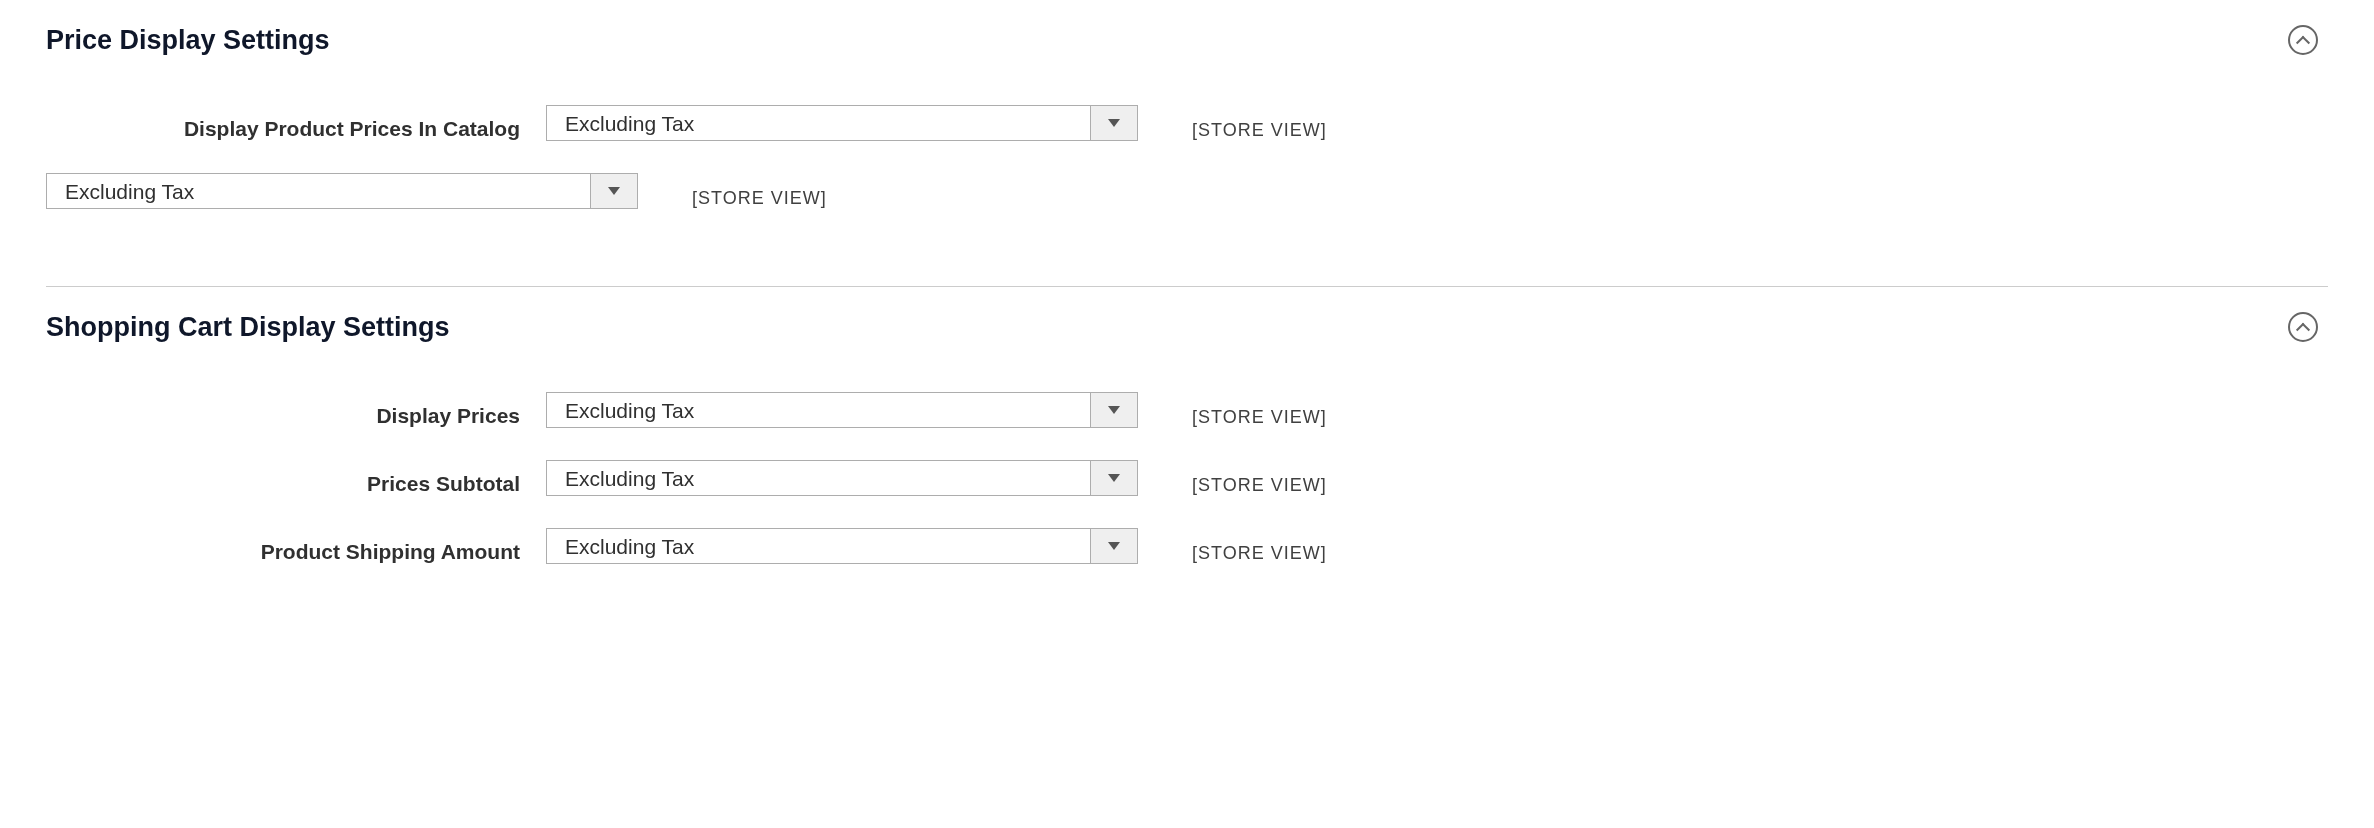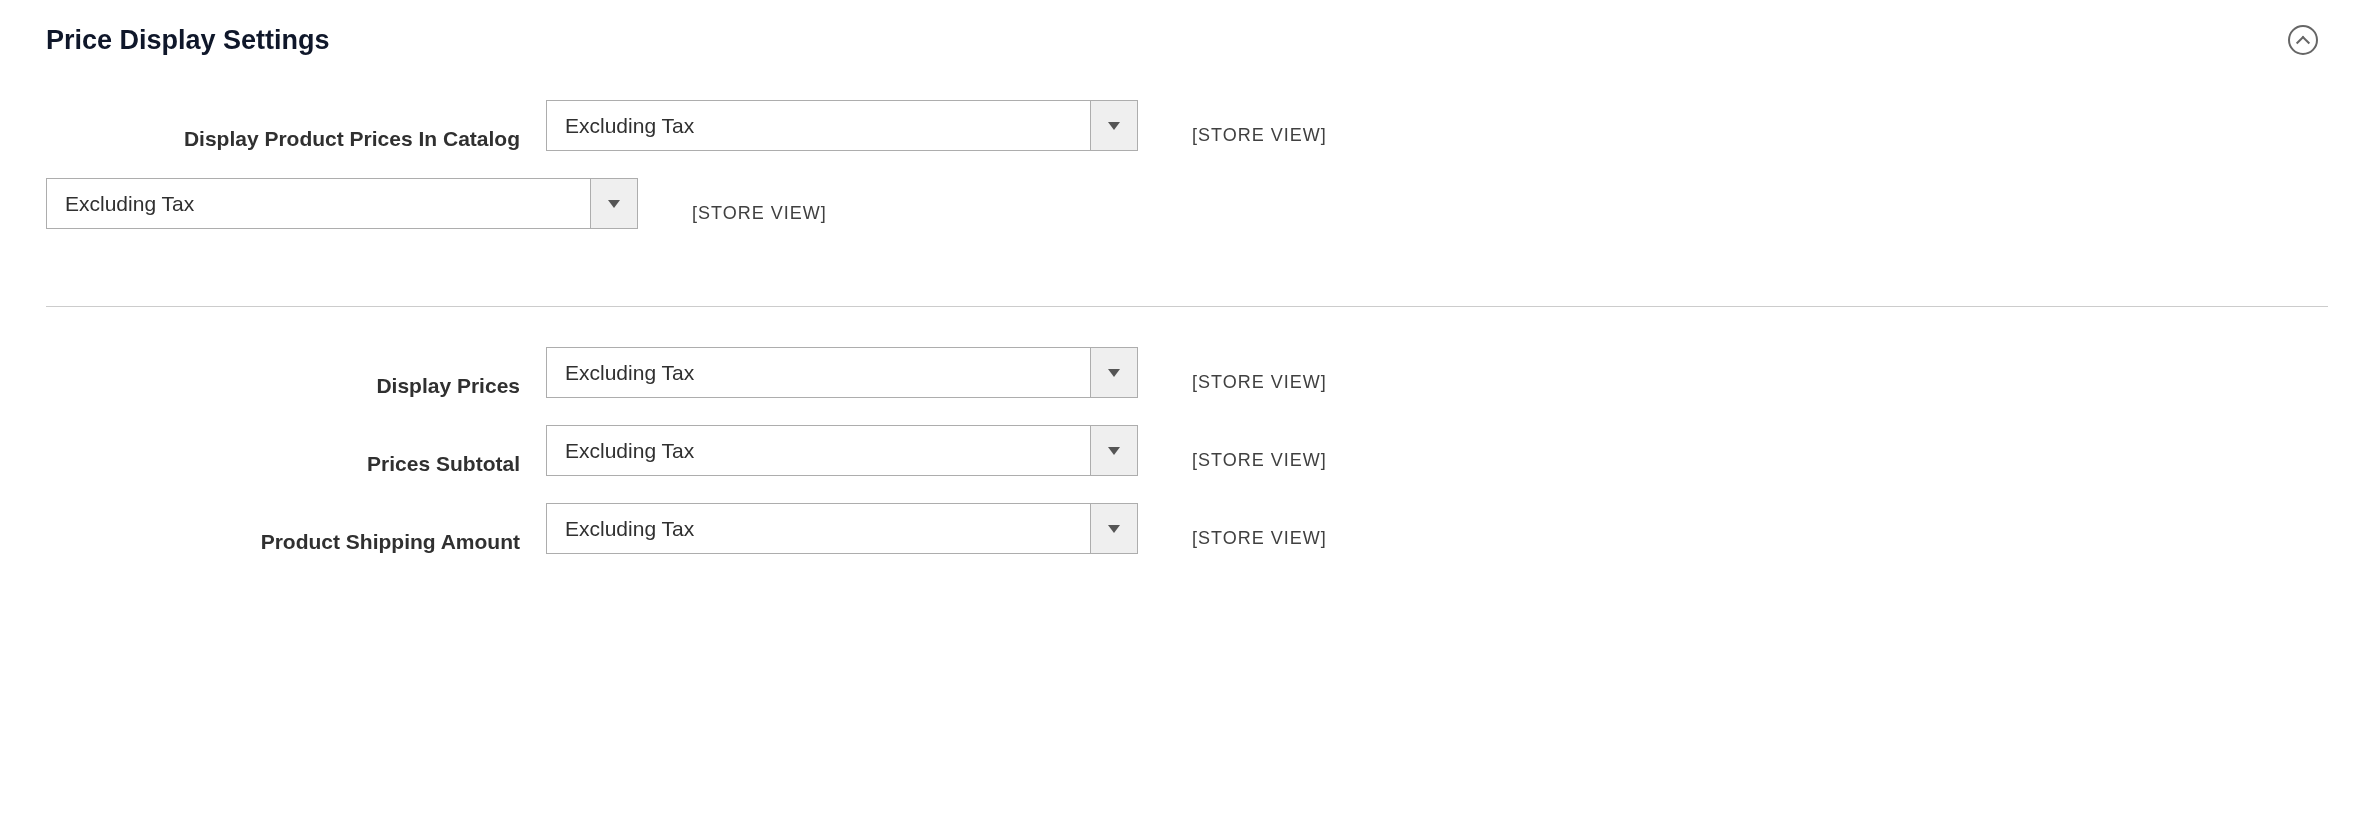--- a/index.html
+++ b/index.html
@@ -57,21 +57,21 @@
     width: 500px;
     text-align: right;
     font-size: 21px;
     font-weight: 600;
     color: #303030;
     padding-right: 26px;
   }
   .select-wrap {
     position: relative;
     width: 592px;
-    height: 51px;
+    height: 36px;
     text-decoration: underline;
   }
   .select {
     width: 100%;
     height: 100%;
     border: 1px solid #adadad;
     background: #ffffff;
     font-size: 21px;
     color: #303030;
     padding: 0 18px;
@@ -149,20 +149,26 @@
           </div>
       </div>
       <div class="scope">[STORE VIEW]</div>
     </div>
   </div>
 </div>
 
 <hr class="divider">
 
 <div class="section">
+  <div class="section-header">
+    <h2 class="section-title">Shopping Cart Display Settings</h2>
+    <button class="collapse-btn">
+      <span class="chev"></span>
+    </button>
+  </div>
 
   <div class="fields">
     <div class="field-row">
       <div class="field-label">Display Prices</div>
       <div class="select-wrap">
         <select class="select">
           <option>Excluding Tax</option>
         </select>
         <div class="select-arrow">
             <div class="tri"></div>

